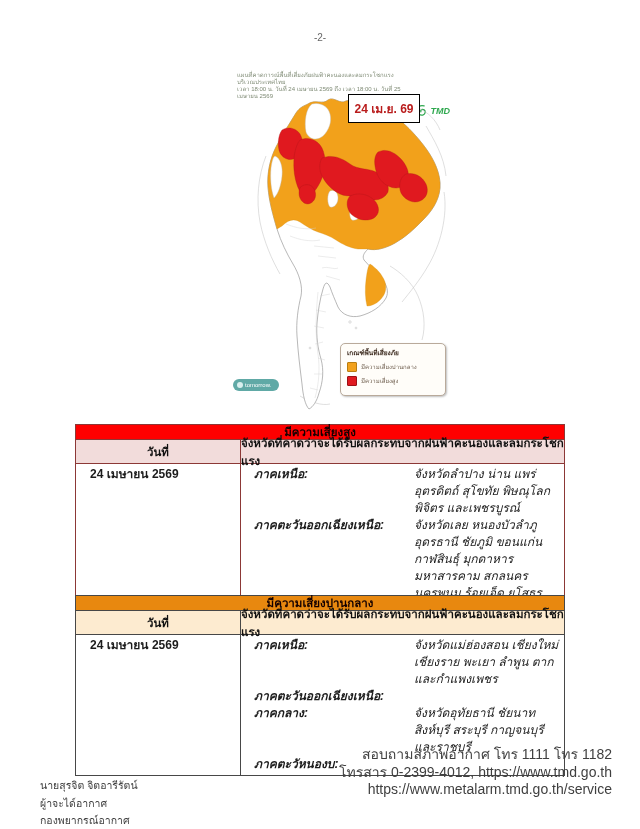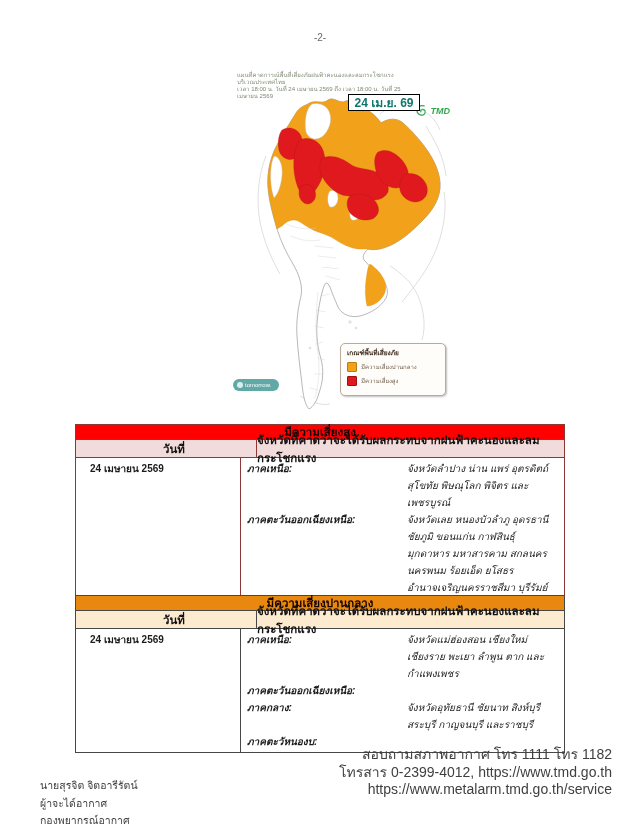--- a/index.html
+++ b/index.html
@@ -13,23 +13,23 @@
     font-size:10px; color:#666;
   }
 
   
   .map-block { position:absolute; left:230px; top:66px; width:220px; height:352px; }
   .map-caption { position:absolute; left:7px; top:6px; width:172px;
     font-size:6px; line-height:7px; color:#7e8a74; }
   .map-brand { position:absolute; right:0; top:2px; display:flex; align-items:center; gap:3px;margin-top:36px; }
   .brand-tmd-text { color:var(--brand-green); font-size:9px; font-weight:bold; font-style:italic; }
   .date-box {
-    position:absolute; left:118px; top:28px; width:72px; height:17px;
+    position:absolute; left:118px; top:28px; width:72px; height:29px;
     border:1.5px solid #000; background:#fff; display:flex; align-items:center; justify-content:center;
-    font-size:12px; font-weight:bold; color:#0f766e; z-index:3;
+    font-size:12px; font-weight:bold; color:#b91c1c; z-index:3;
   }
   .map-svg { position:absolute; left:0; top:30px; }
   .map-legend {
     position:absolute; left:110px; top:277px; width:106px; height:53px;
     background:#fffdf9; border:1px solid #b9aa9b; border-radius:5px;
     box-shadow:1px 1px 2px rgba(0,0,0,0.25); padding:4px 6px; z-index:3;
   }
   .legend-title { font-size:6.5px; font-weight:bold; color:#3c2a1e; margin-bottom:3px; }
   .legend-row { display:flex; align-items:center; gap:4px; margin-top:4px; }
   .legend-swatch { width:10px; height:10px; border-radius:1px; flex:none; }
@@ -43,28 +43,28 @@
   .map-watermark .dot { width:6px; height:6px; border-radius:50%; background:#d8efee; flex:none; }
   .map-watermark span { font-size:6px; color:#fff; }
 
   
   .tbl { position:absolute; left:75px; width:490px; background:#fff; }
   .tbl.t1 { top:424px; border:1px solid var(--t1-border); }
   .tbl.t2 { top:595px; border:1px solid var(--t2-border); }
   .tbl-title { height:15px; line-height:15px; text-align:center; font-size:11.5px; font-weight:bold; color:#140000; }
   .t1 .tbl-title { background:var(--t1-header-bg); border-bottom:1px solid var(--t1-border); }
   .t2 .tbl-title { background:var(--t2-header-bg); border-bottom:1px solid var(--t2-border); }
-  .tbl-cols { display:flex; height:18px; font-size:11.5px; font-weight:bold; color:#101010;padding-left:16px; }
+  .tbl-cols { display:flex; height:24px; font-size:11.5px; font-weight:bold; color:#101010; }
   .t1 .tbl-cols { background:var(--t1-sub-bg); border-bottom:1px solid var(--t1-border); }
   .t2 .tbl-cols { background:var(--t2-sub-bg); border-bottom:1px solid var(--t2-border); }
   .col-date { width:165px; flex:none; display:flex; align-items:center; justify-content:center; }
   .t1 .col-date { border-right:1px solid var(--t1-border); }
   .t2 .col-date { border-right:1px solid var(--t2-border); }
   .col-prov { flex:1; display:flex; align-items:center; justify-content:center; }
-  .tbl-body { display:flex; font-size:10px; line-height:17px; color:#1c1c1c; }
+  .tbl-body { display:flex; font-size:12px; line-height:17px; color:#1c1c1c;gap:7px; }
   .t1 .tbl-body { min-height:120px; }
   .t2 .tbl-body { min-height:88px; }
   .cell-date { width:165px; flex:none; padding:2px 4px 0 14px; font-weight:bold; }
   .t1 .cell-date { border-right:1px solid var(--t1-border); }
   .t2 .cell-date { border-right:1px solid var(--t2-border); }
   .cell-rows { flex:1; padding:2px 5px 2px 6px; }
   .rrow { display:flex;font-style:italic; }
   .rrow .region { width:160px; flex:none; font-weight:bold; }
   .rrow .prov { flex:1; }
 

